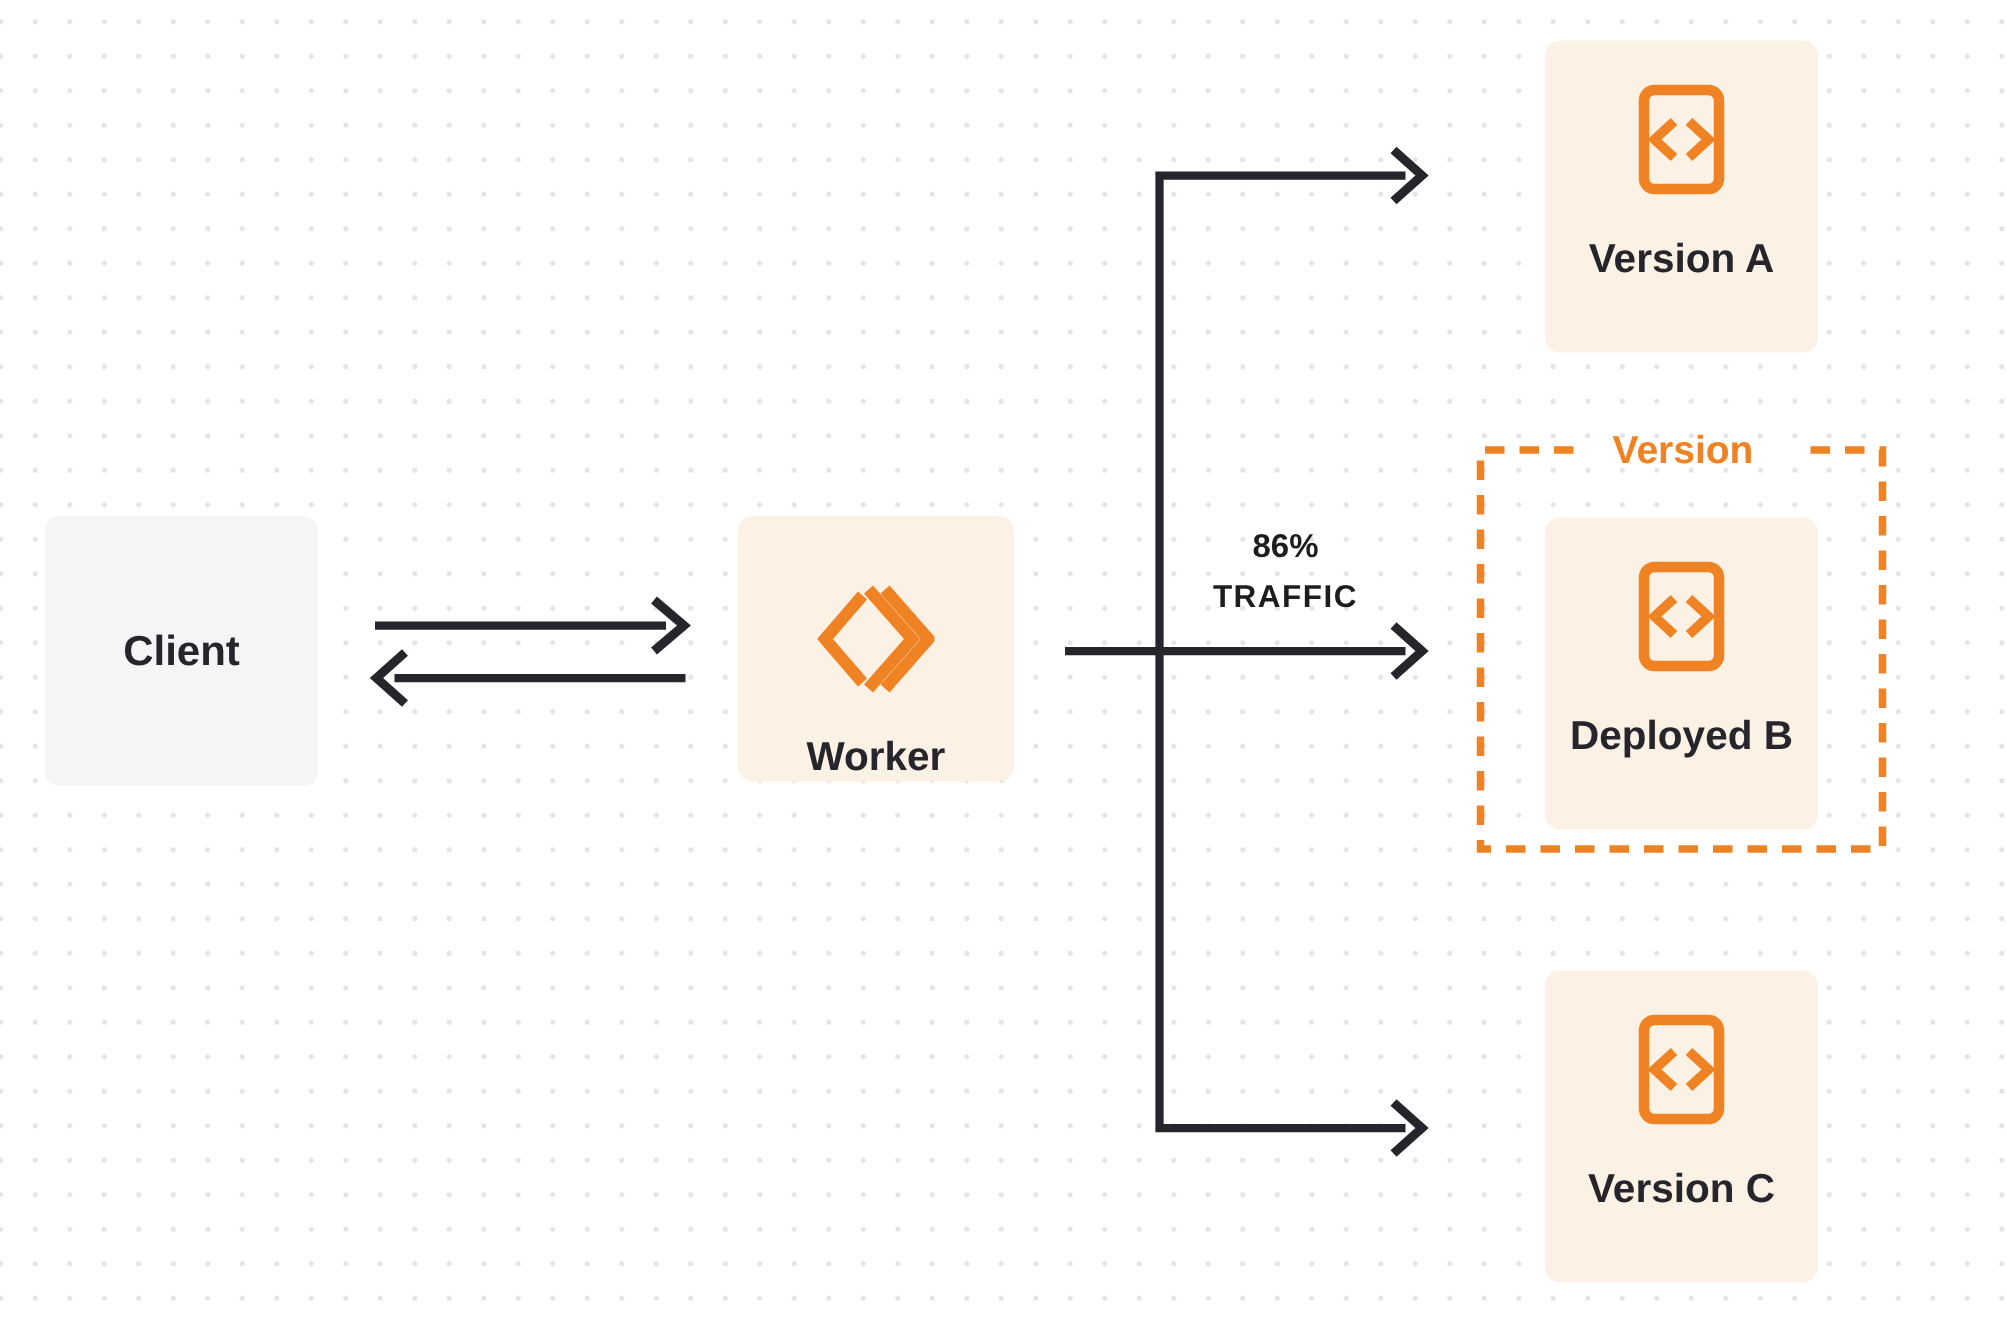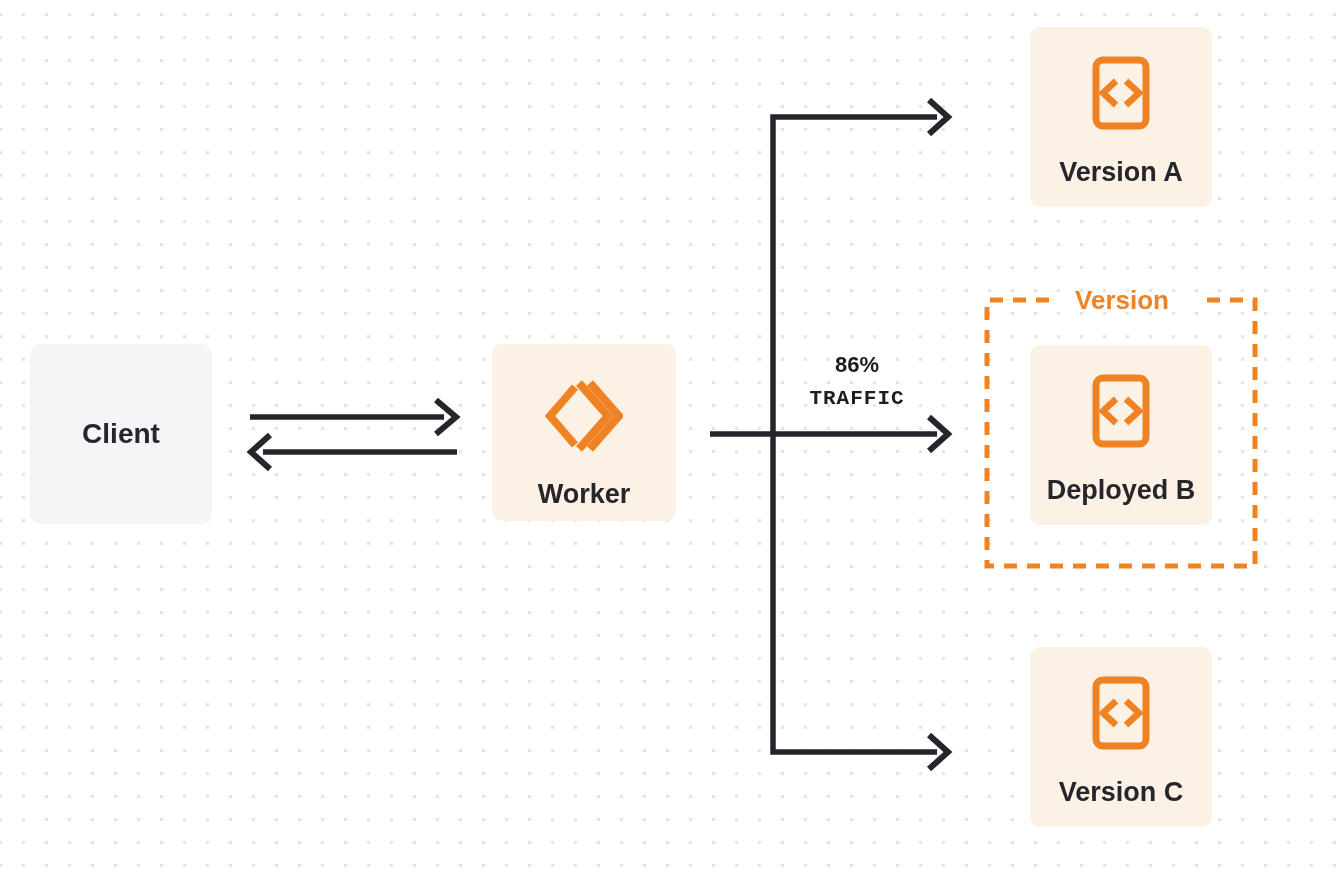--- a/index.html
+++ b/index.html
@@ -42,45 +42,45 @@
   }
   .node-client{
     left:30px;top:344px;width:182px;height:180px;
     background:var(--gray-box);
     justify-content:center;
   }
   .node-client .node-label{font-size:28px;}
   .node-worker{
     left:492px;top:344px;width:184px;height:177px;
     background:var(--cream);
-    padding-top:36px;
+    padding-top:46px;
   }
   .node-worker .node-label{margin-top:27px;}
   .node-version{
-    width:182px;height:180px;left:1030px;
+    width:182px;height:208px;left:1030px;
     background:var(--cream);
     padding-top:29px;
     align-items:center;
   }
   .node-version .node-label{margin-top:27px;}
   .node-version-a{top:27px;}
   .node-version-b{top:345px;}
   .node-version-c{top:647px;}
 
   .logo-stroke{stroke:var(--orange);fill:none;stroke-width:8;stroke-linejoin:miter;stroke-linecap:butt;}
   .docicon-rect{stroke:var(--orange);fill:none;stroke-width:7;}
   .docicon-bracket{stroke:var(--orange);fill:none;stroke-width:6.5;stroke-linejoin:miter;stroke-linecap:butt;}
 
   .traffic-label{
     position:absolute;left:857px;top:381px;
     transform:translate(-50%,-50%);
     text-align:center;color:#1d1d20;font-weight:700;
   }
   .traffic-label .t-line1{display:block;font-size:22px;line-height:1.0;}
-  .traffic-label .t-line2{display:block;font-size:21px;line-height:1.0;margin-top:12px;letter-spacing:1px;font-family:Liberation Mono, monospace;}
+  .traffic-label .t-line2{display:block;font-size:21px;line-height:1.0;margin-top:12px;letter-spacing:1px;}
 
   .deployed-label{
     position:absolute;left:1122px;top:300px;
     transform:translate(-50%,-50%);
     color:var(--orange);font-size:26px;font-weight:700;
     white-space:nowrap;
   }
 </style>
 </head>
 <body>

